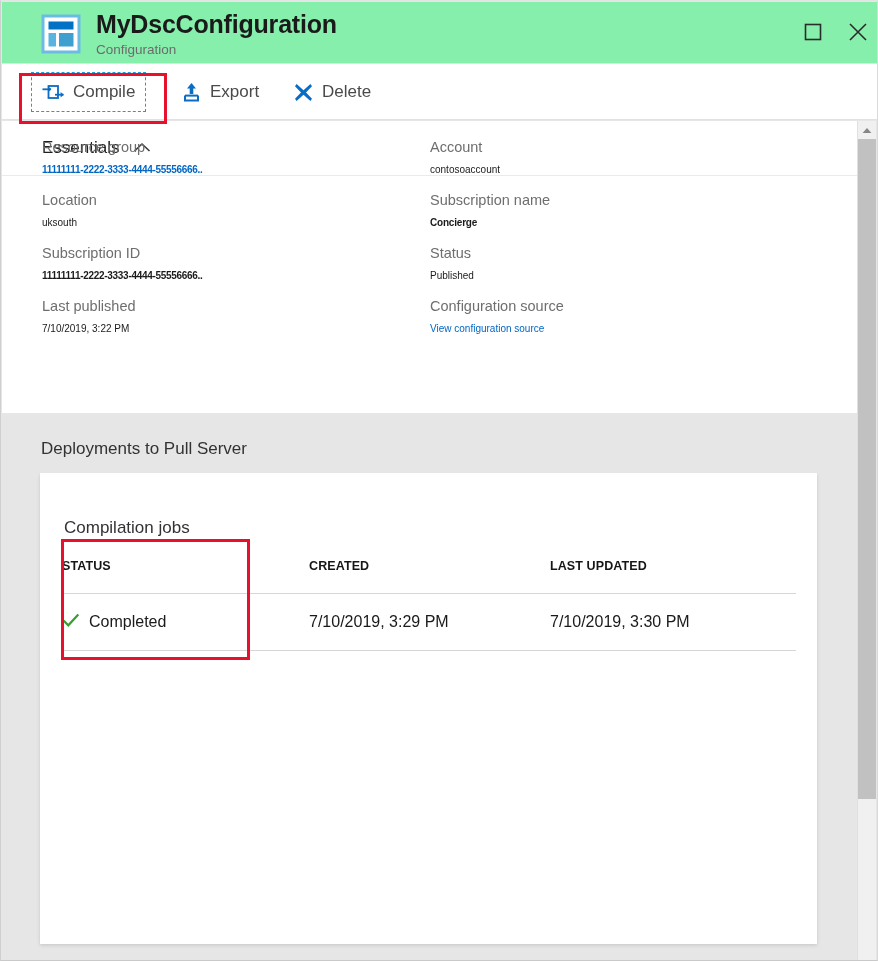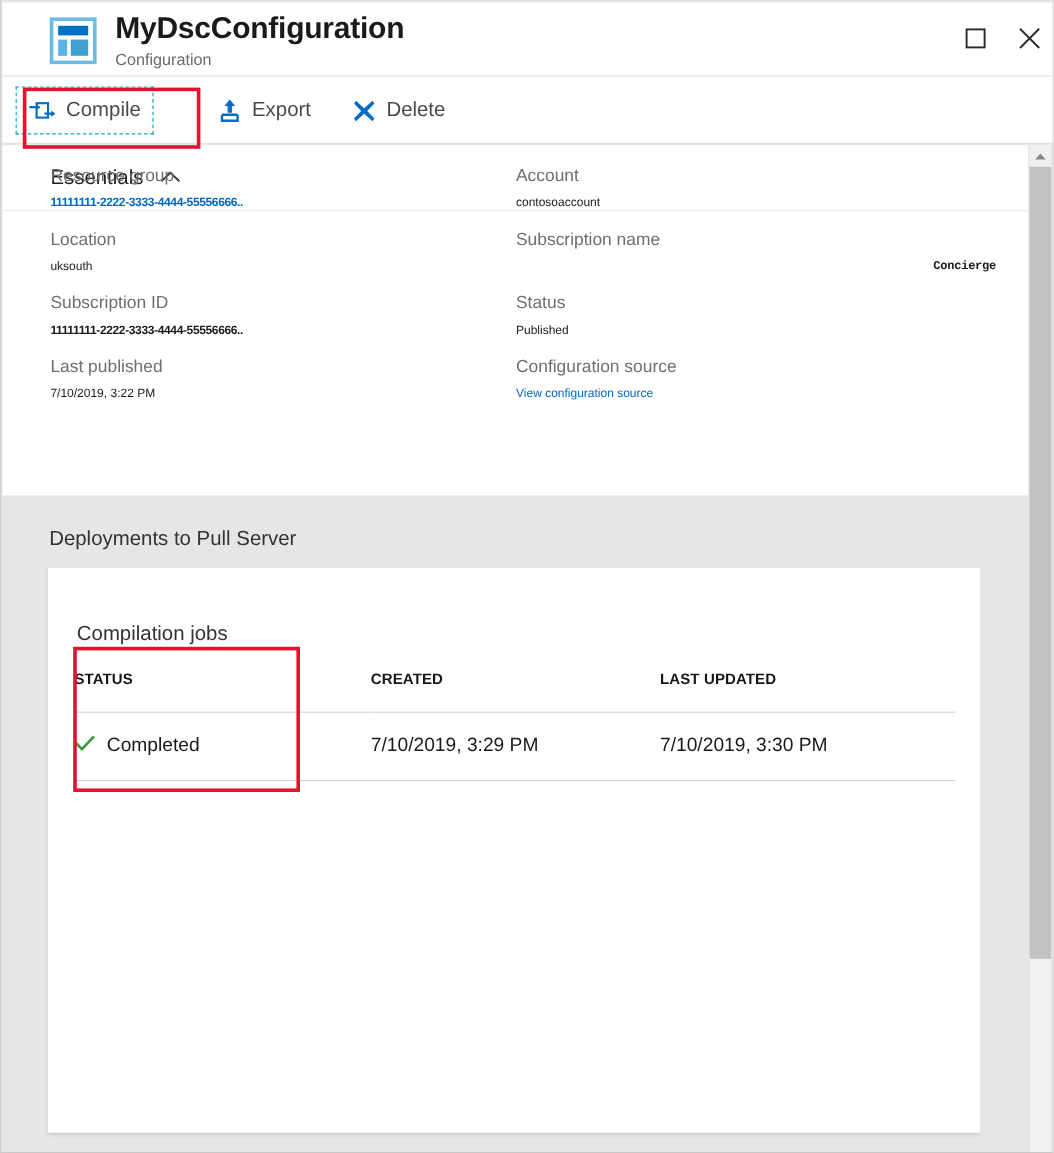--- a/index.html
+++ b/index.html
@@ -29,21 +29,21 @@
     border-bottom: 1px solid #c9c9c9;
     overflow: hidden;
   }
 
   
   .titlebar {
     position: absolute;
     left: 1px; top: 1px;
     width: 876px;
     height: 62px;
-    background: #ffffff;
+    background: #86efac;
     border-bottom: 1px solid #e2e2e2;
     box-sizing: border-box;
   }
   .title-icon {
     position: absolute;
     left: 38px; top: 12px;
     width: 42px; height: 40px;
   }
   .title-text {
     position: absolute;
@@ -95,21 +95,21 @@
     padding: 0 10px;
     cursor: pointer;
     box-sizing: border-box;
   }
   .cmd-label {
     font-size: 17px;
     color: #4a4a4a;
     white-space: nowrap;
   }
   .cmd.compile {
-    left: 12px;
+    left: 30px;
     outline: 1px dashed #16a0d8;
     outline-offset: 0px;
   }
   .cmd.export { left: 170px; }
   .cmd.delete { left: 282px; }
   .cmd-icon { display: flex; align-items: center; justify-content: center; }
 
   
   .annot-compile {
     position: absolute;
@@ -175,23 +175,22 @@
   .prop-value.link {
     color: #0067c5;
     cursor: pointer;
   }
   .prop-value.bold {
     font-weight: bold;
     letter-spacing: -0.3px;
   }
   .prop-value.strongnarrow {
     font-weight: bold;
-    font-family: Liberation Mono, monospace;
+    font-family: Liberation Sans, sans-serif;
     letter-spacing: -0.2px;
-    text-align: right;
   }
   .prop-value.linkbold {
     color: #0067c5;
     font-weight: bold;
     letter-spacing: -0.3px;
     cursor: pointer;
   }
 
   
   .deployments {

